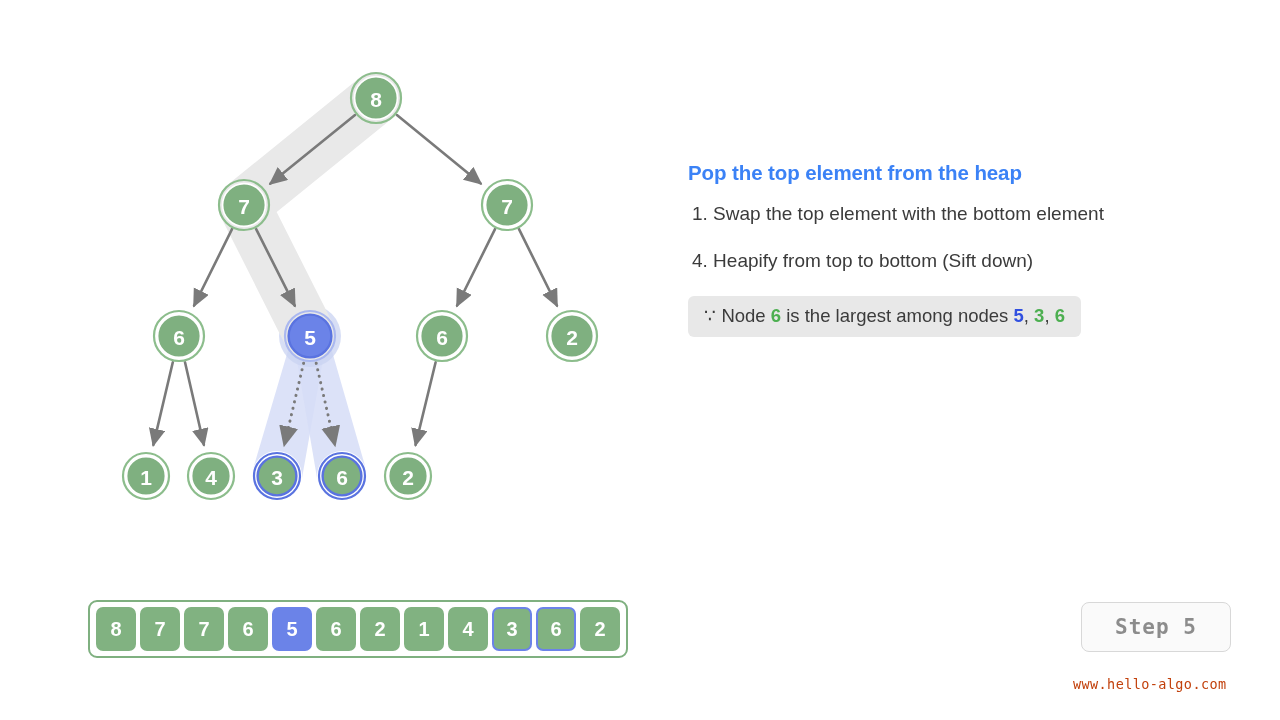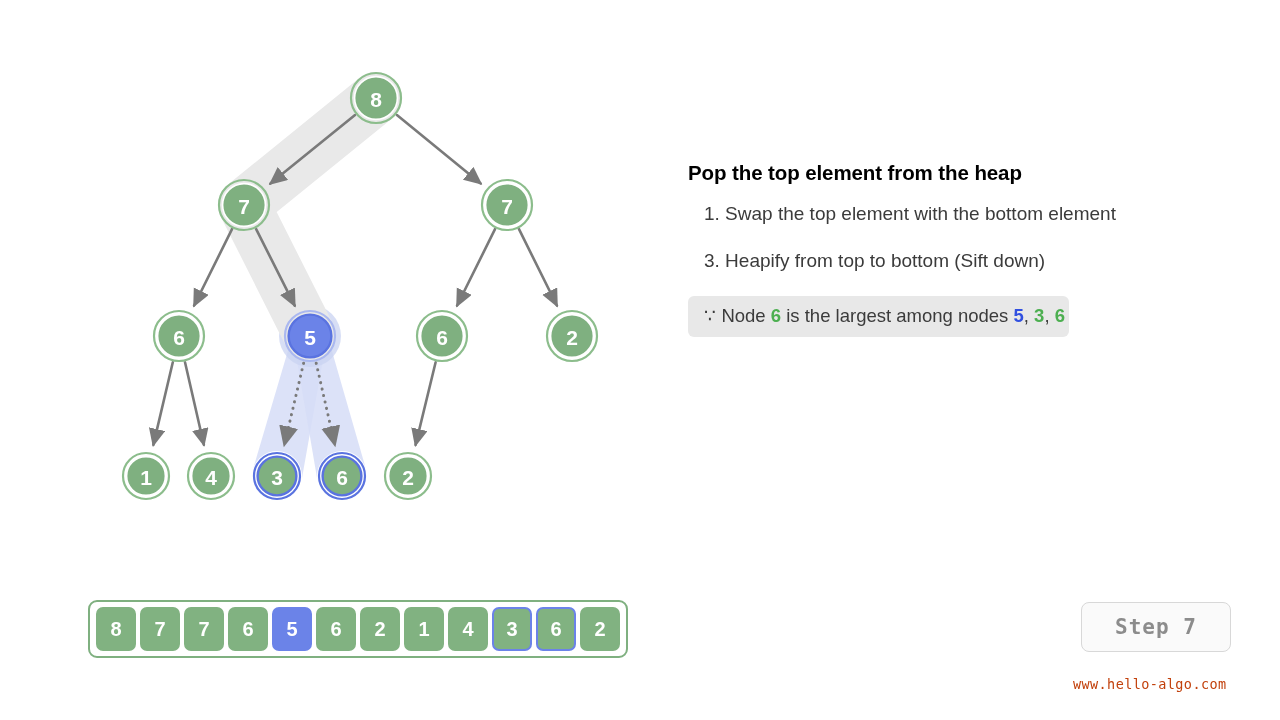--- a/index.html
+++ b/index.html
@@ -44,37 +44,37 @@
   
   #info-panel {
     position: absolute;
     left: 688px;
     top: 160px;
     width: 540px;
   }
   #info-title {
     font-size: 20.5px;
     font-weight: bold;
-    color: #000000;
+    color: #3b82f6;
     letter-spacing: -0.1px;
     margin: 0 0 14px 0;
     line-height: 1.3;
   }
   .info-step {
     font-size: 19px;
     color: #3b3b3b;
-    margin: 0 0 22px 16px;
+    margin: 0 0 22px 4px;
     line-height: 1.35;
     white-space: nowrap;
   }
   #info-note {
     display: inline-block;
     background: #e8e8e8;
     border-radius: 6px;
-    padding: 9px 4px 10px 16px;
+    padding: 9px 16px 10px 16px;
     font-size: 18.5px;
     color: #3b3b3b;
     line-height: 1.2;
     white-space: nowrap;
   }
   .hl-green { color: #4caf50; font-weight: bold; }
   .hl-blue  { color: #3150e0; font-weight: bold; }
   .note-sym { letter-spacing: 0.5px; }
 
   
@@ -234,21 +234,21 @@
             <text x="408" y="477" class="node-text">2</text>
           </g>
         </g>
     </svg>
   </div>
 
   <div id="info-panel">
     <h1 id="info-title">Pop the top element from the heap</h1>
 
     <p class="info-step">1. Swap the top element with the bottom element</p>
-    <p class="info-step">3. Heapify from top to bottom (Sift down)</p>
+    <p class="info-step">4. Heapify from top to bottom (Sift down)</p>
 
     <div id="info-note">
       <span class="note-sym">∵</span>
       <span>Node</span>
       <span class="hl-green">6</span>
       <span>is the largest among nodes</span>
       <span class="hl-blue">5</span><span>, </span><span class="hl-green">3</span><span>, </span><span class="hl-green">6</span>
     </div>
   </div>
 
@@ -260,17 +260,17 @@
       <div class="arr-cell arr-blue">5</div>
       <div class="arr-cell arr-green">6</div>
       <div class="arr-cell arr-green">2</div>
       <div class="arr-cell arr-green">1</div>
       <div class="arr-cell arr-green">4</div>
       <div class="arr-cell arr-ring">3</div>
       <div class="arr-cell arr-ring">6</div>
       <div class="arr-cell arr-green">2</div>
     </div>
 
-  <div id="step-badge">Step 7</div>
+  <div id="step-badge">Step 5</div>
 
   <div id="watermark">www.hello-algo.com</div>
 
 </div>
 
 </body></html>

